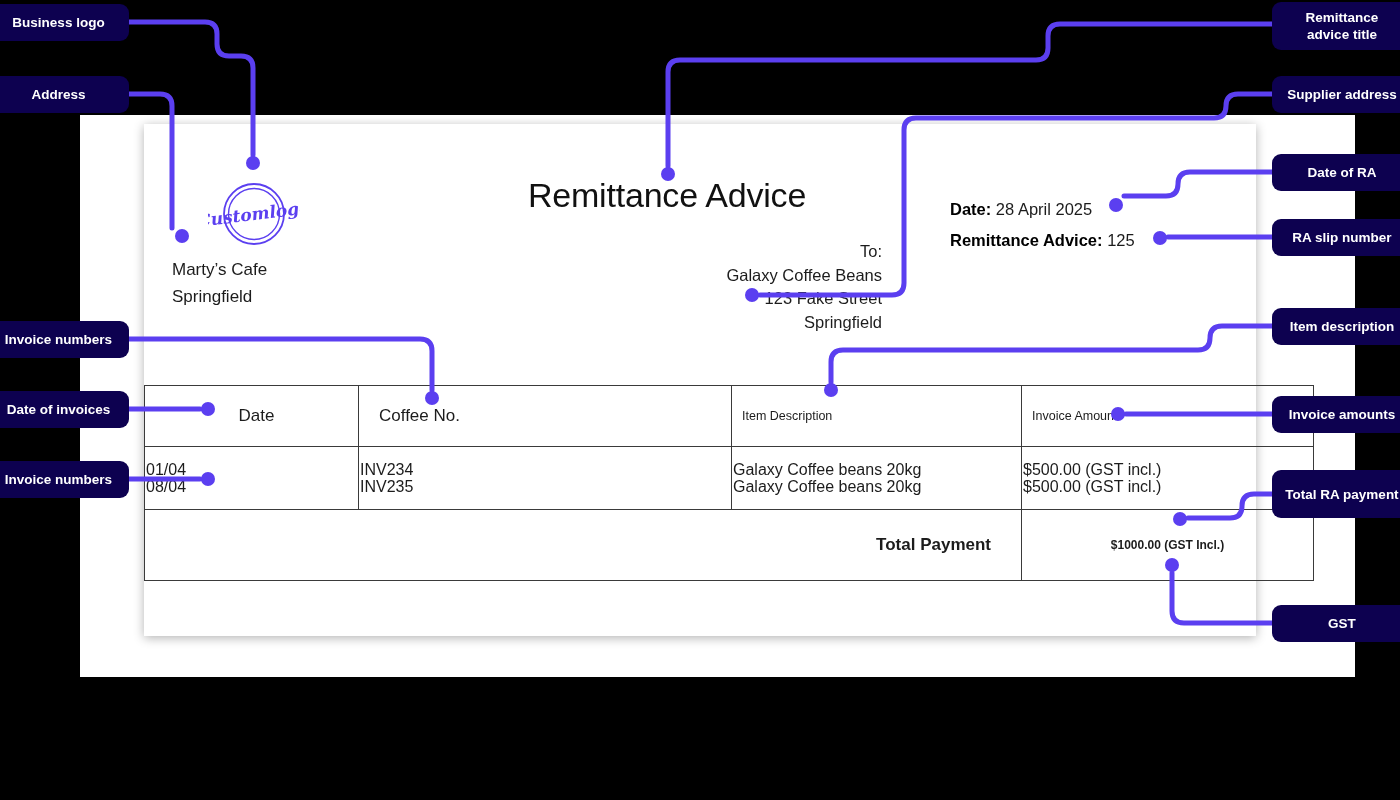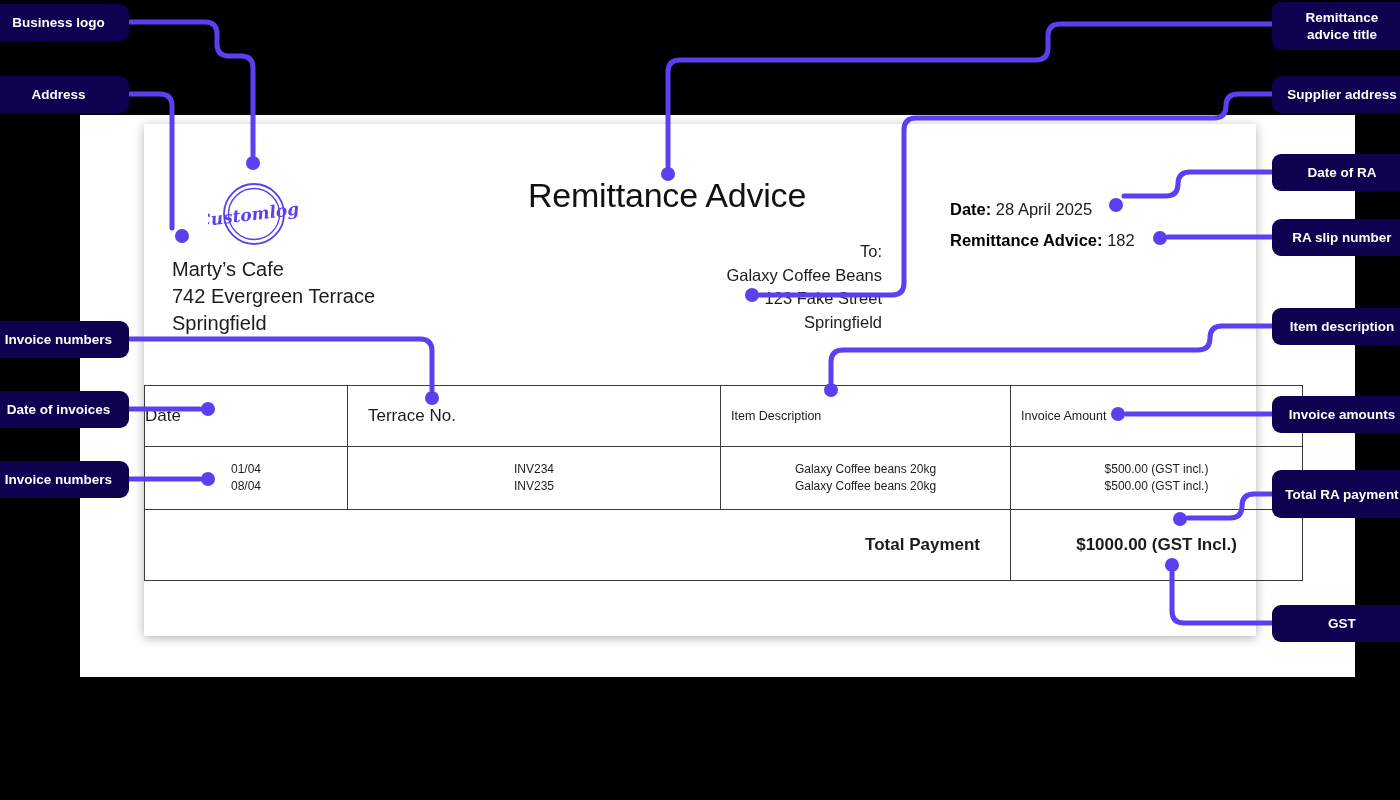--- a/index.html
+++ b/index.html
@@ -13,36 +13,36 @@
   
   #paper{position:absolute;left:144px;top:124px;width:1112px;height:512px;background:#fff;
          box-shadow:0 2px 10px rgba(0,0,0,.30);}
 
   
   .logo-wrap{position:absolute;left:208px;top:178px;width:92px;height:72px;}
   .doc-title{position:absolute;left:400px;top:176px;width:534px;text-align:center;
              font-size:34px;font-weight:400;color:#111;letter-spacing:-.2px;}
   .to-block{position:absolute;left:440px;top:240px;width:442px;text-align:right;
             font-size:16.5px;line-height:23.5px;color:#1c1c1c;}
-  .from-block{position:absolute;left:172px;top:256px;font-size:20px;line-height:27px;color:#1c1c1c;}
+  .from-block{position:absolute;left:172px;top:256px;font-size:17px;line-height:27px;color:#1c1c1c;}
   .meta{position:absolute;left:950px;top:194px;font-size:16.5px;line-height:31px;color:#1c1c1c;}
   .meta b{font-weight:700;color:#000;}
 
   
   #tbl{position:absolute;left:144px;top:385px;width:1110px;border-collapse:collapse;table-layout:fixed;}
   #tbl td{border:1.6px solid #3a3a3a;vertical-align:middle;color:#1c1c1c;}
   .c1{width:201px;} .c2{width:351px;} .c3{width:278px;} .c4{width:280px;}
   .hdr-row td{height:58px;}
   .h-big{font-size:17px;padding-left:20px;}
-  .h-big.ctr{padding-left:0;}
+  .h-big.ctr{padding-left:11px;text-align:center;}
   .h-small{font-size:12.5px;padding-left:10px;}
-  .body-row td{height:60px;font-size:12px;text-align:center;line-height:17px;}
+  .body-row td{height:60px;font-size:16px;text-align:left;line-height:17px;}
   .tot-row td{height:68px;}
   .tot-label{text-align:right;padding-right:30px;font-size:17px;font-weight:700;color:#000;}
-  .tot-val{text-align:center;font-size:17px;font-weight:700;color:#000;}
+  .tot-val{text-align:center;font-size:12px;font-weight:700;color:#000;}
 
   
   .chip{position:absolute;background:#0D0150;color:#fff;border-radius:9px;
         font-size:13.5px;font-weight:700;line-height:17px;
         display:flex;align-items:center;justify-content:center;text-align:center;
         padding:0 12px;box-sizing:border-box;}
 
   
   #wires{position:absolute;left:0;top:0;width:1400px;height:800px;pointer-events:none;}
   #wires path{fill:none;stroke:#5B3FF0;stroke-width:5;stroke-linecap:round;stroke-linejoin:round;}
@@ -69,40 +69,39 @@
 
   <div class="to-block">
     <div>To:</div>
     <div>Galaxy Coffee Beans</div>
     <div>123 Fake Street</div>
     <div>Springfield</div>
   </div>
 
   <div class="from-block">
     <div>Marty’s Cafe</div>
-    <div>742 Evergreen Terrace</div>
     <div>Springfield</div>
   </div>
 
   <div class="meta">
     <div>
       <b>Date:</b>
       <span>28 April 2025</span>
     </div>
     <div>
       <b>Remittance Advice:</b>
-      <span>182</span>
+      <span>125</span>
     </div>
   </div>
 
   <table id="tbl">
     <tbody>
         <tr class="hdr-row">
       <td class="c1 h-big ctr">Date</td>
-      <td class="c2 h-big">Terrace No.</td>
+      <td class="c2 h-big">Coffee No.</td>
       <td class="c3 h-small">Item Description</td>
       <td class="c4 h-small">Invoice Amount</td>
     </tr>
     <tr class="body-row">
       <td class="c1">
         <div>01/04</div>
         <div>08/04</div>
       </td>
       <td class="c2">
         <div>INV234</div>

